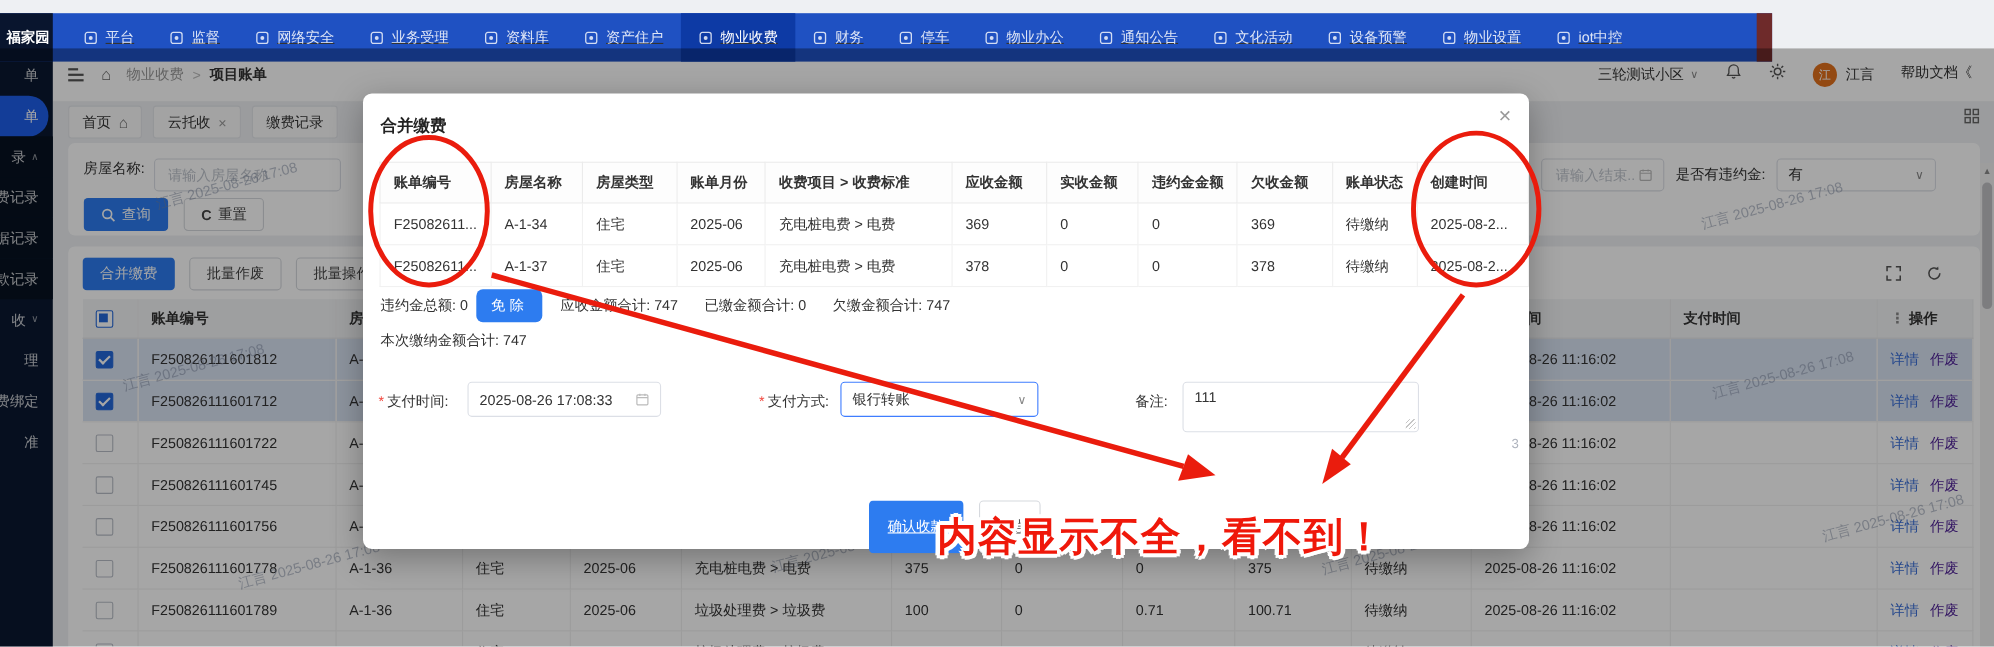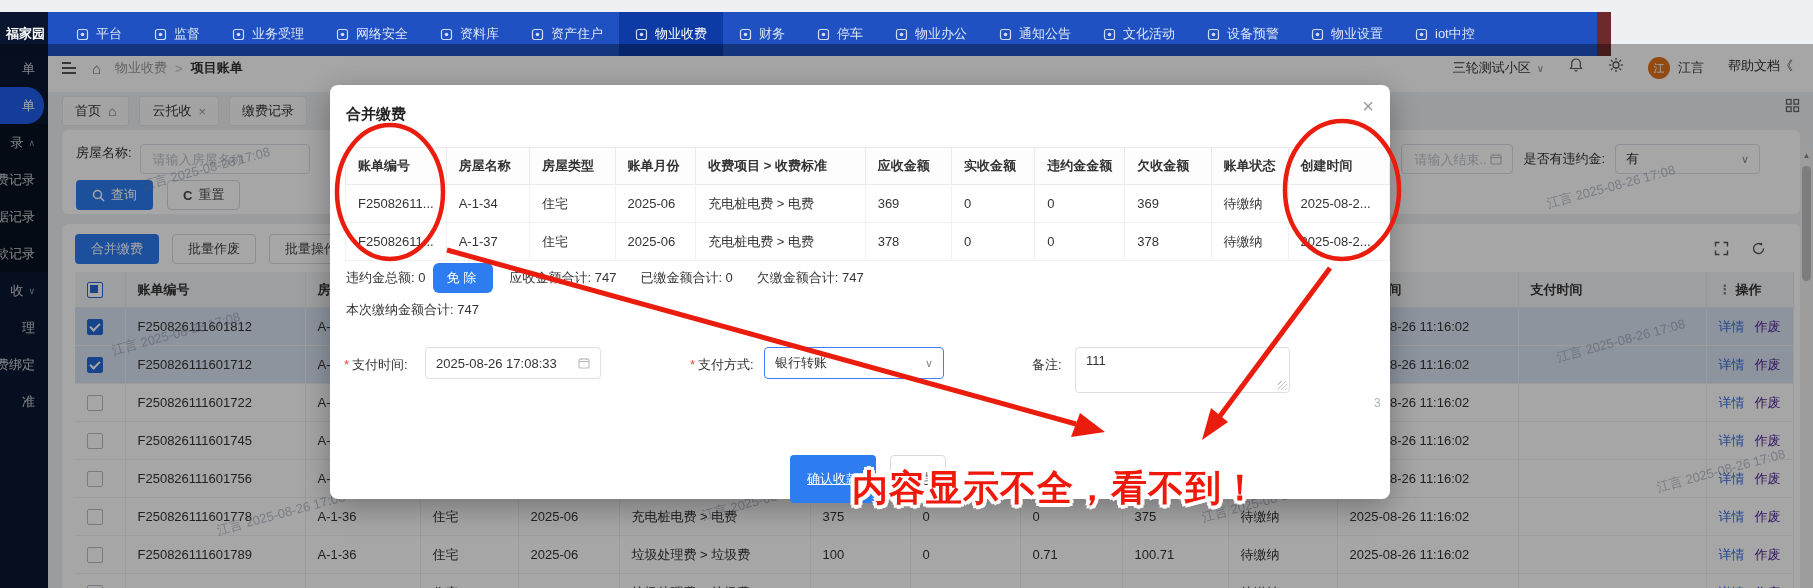--- a/index.html
+++ b/index.html
@@ -2,21 +2,21 @@
 <html><head>
 <meta charset="utf-8">
 <style>
   html,body{margin:0;padding:0;}
   #app{position:relative;width:1813px;height:588px;overflow:hidden;background:#eef0f3;
        font-family:"Liberation Sans","DejaVu Sans",sans-serif;font-size:13px;color:#333;}
   
   .topnav{position:absolute;left:0;top:0;width:1611px;height:44px;background:#1f51c2;z-index:5;display:flex;align-items:center;margin-top:12px;}
   .logo{position:absolute;left:0;top:0;width:48px;height:44px;background:#09152e;color:#fff;font-weight:bold;
         display:flex;align-items:center;justify-content:flex-end;white-space:nowrap;overflow:hidden;padding-right:3px;box-sizing:border-box;}
-  .nav-items{margin-left:60px;display:flex;}
+  .nav-items{margin-left:60px;display:flex;text-decoration:underline;}
   .nav-item{display:flex;align-items:center;gap:7px;color:rgba(255,255,255,.85);height:44px;padding:0 16px;cursor:pointer;white-space:nowrap;}
   .nav-item.active{background:#0d3aa5;color:#fff;}
   .nav-red-strip{position:absolute;right:0;top:0;width:14px;height:44px;background:#6e2a2a;}
   
   .subheader{position:absolute;left:48px;top:44px;right:0;height:48px;background:#fff;display:flex;align-items:center;z-index:2;padding:0 20px 0 14px;box-sizing:border-box;}
   .collapse-icon{display:inline-flex;flex-direction:column;gap:3px;margin-right:16px;}
   .collapse-icon i{display:block;width:14px;height:2px;background:#555;}
   .collapse-icon i:first-child{width:9px;}
   .crumb-home{color:#666;font-size:15px;margin-right:14px;}
   .crumb-gray{color:#999;}
@@ -144,30 +144,30 @@
           </span>
           <span>监督</span>
         </div>
         <div class="nav-item">
           <span>
             <svg width="13" height="13" viewBox="0 0 13 13">
               <rect x="1.5" y="1.5" width="10" height="10" rx="2" fill="none" stroke="rgba(255,255,255,.8)" stroke-width="1.2"></rect>
               <circle cx="6.5" cy="6.5" r="1.8" fill="rgba(255,255,255,.8)"></circle>
             </svg>
           </span>
+          <span>网络安全</span>
+        </div>
+        <div class="nav-item">
+          <span>
+            <svg width="13" height="13" viewBox="0 0 13 13">
+              <rect x="1.5" y="1.5" width="10" height="10" rx="2" fill="none" stroke="rgba(255,255,255,.8)" stroke-width="1.2"></rect>
+              <circle cx="6.5" cy="6.5" r="1.8" fill="rgba(255,255,255,.8)"></circle>
+            </svg>
+          </span>
           <span>业务受理</span>
-        </div>
-        <div class="nav-item">
-          <span>
-            <svg width="13" height="13" viewBox="0 0 13 13">
-              <rect x="1.5" y="1.5" width="10" height="10" rx="2" fill="none" stroke="rgba(255,255,255,.8)" stroke-width="1.2"></rect>
-              <circle cx="6.5" cy="6.5" r="1.8" fill="rgba(255,255,255,.8)"></circle>
-            </svg>
-          </span>
-          <span>网络安全</span>
         </div>
         <div class="nav-item">
           <span>
             <svg width="13" height="13" viewBox="0 0 13 13">
               <rect x="1.5" y="1.5" width="10" height="10" rx="2" fill="none" stroke="rgba(255,255,255,.8)" stroke-width="1.2"></rect>
               <circle cx="6.5" cy="6.5" r="1.8" fill="rgba(255,255,255,.8)"></circle>
             </svg>
           </span>
           <span>资料库</span>
         </div>

